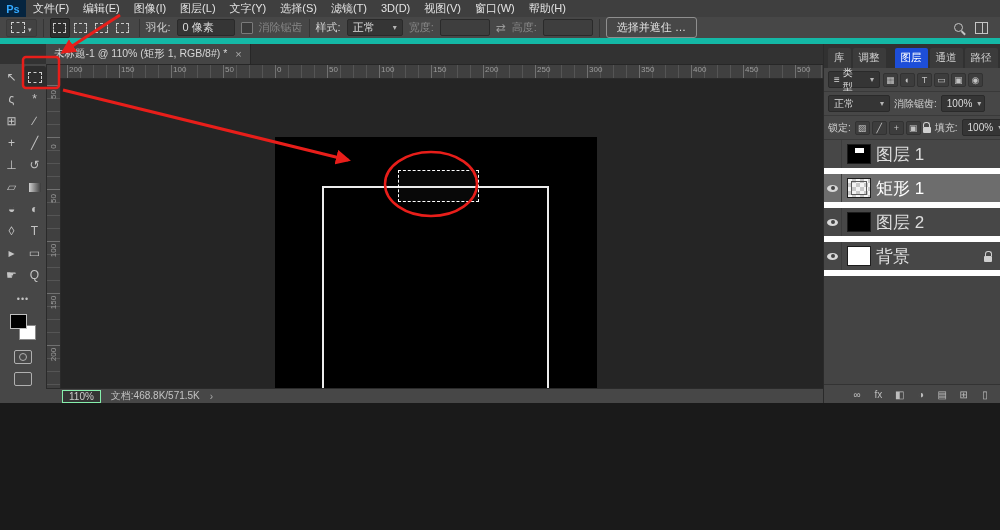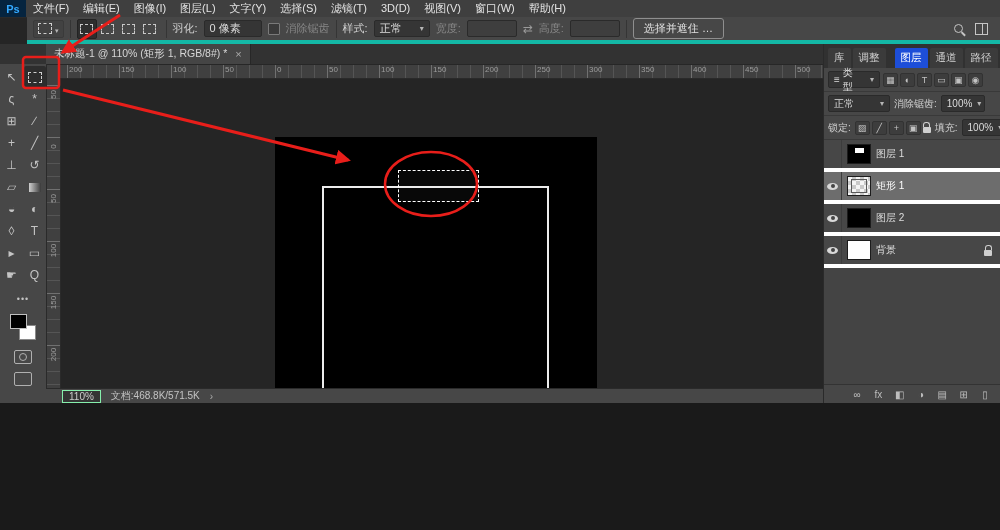--- a/index.html
+++ b/index.html
@@ -9,22 +9,22 @@
   
   .menubar{position:absolute;left:0;top:0;right:0;height:17px;background:#3f3f3f;
            border-bottom:1px solid #2a2a2a;display:flex;align-items:center;z-index:5;}
   .ps-logo{width:26px;height:17px;background:#05243f;color:#34a9ff;font-weight:bold;
            display:flex;align-items:center;justify-content:center;font-size:11px;}
   #menu-items{display:flex;align-items:center;height:100%;}
   .menu-item{padding:16px 7px;color:#e3e3e3;line-height:17px;cursor:default;}
 
   
   .optionsbar{position:absolute;left:0;top:17px;right:0;height:27px;background:#474747;
-              border-bottom:4px solid #14b8a6;display:flex;align-items:center;gap:6px;
-              padding:0 6px;z-index:5;box-sizing:border-box;margin-left:27px;}
+              border-bottom:6px solid #14b8a6;display:flex;align-items:center;gap:6px;
+              padding:0 6px;z-index:5;box-sizing:border-box;}
   .vsep{width:1px;height:18px;background:#353535;}
   .olabel{color:#d2d2d2;}
   .olabel.disabled,.disabledtx{color:#868686;}
   .field{height:17px;background:#353535;border:1px solid #2a2a2a;border-radius:2px;
          display:flex;align-items:center;padding:0 5px;color:#ddd;box-sizing:border-box;}
   .field.disabled{background:#3e3e3e;color:#777;}
   .dd::after{content:"▾";font-size:8px;color:#b5b5b5;margin-left:auto;padding-left:5px;}
   .w58{width:58px}.w56{width:56px}.w50{width:50px}.w62{width:62px}.w44{width:44px}.w40{width:40px}
   .toolpreset{display:flex;align-items:center;gap:3px;padding:2px 4px;border:1px solid #3a3a3a;
               border-radius:2px;background:#424242;}
@@ -106,21 +106,21 @@
   .filter-row{display:flex;align-items:center;gap:3px;padding:3px 4px;border-bottom:1px solid #393939;font-size:10px;}
   .type-dd{width:52px;font-size:10px;gap:3px;}
   .fgroup{display:flex;gap:2px;align-items:center;}
   .ficon,.licon{min-width:15px;height:14px;display:flex;align-items:center;justify-content:center;
          color:#c2c2c2;background:#3d3d3d;border:1px solid #323232;font-size:9px;box-sizing:border-box;border-radius:2px;}
   .blend-row,.lock-row{display:flex;align-items:center;gap:4px;padding:3px 4px;font-size:10px;
                        border-bottom:1px solid #393939;}
   .plabel{color:#cfcfcf;white-space:nowrap;}
   #layer-list{display:block;}
   .lrow{height:28px;display:flex;align-items:center;gap:5px;padding:0 4px 0 0;
-        border-bottom:4px solid #ffffff;font-size:10px;color:#dedede;}
+        border-bottom:6px solid #ffffff;font-size:17px;color:#dedede;}
   .lrow.selected{background:#6d6d6d;color:#fff;}
   .eyebox{width:18px;height:100%;display:flex;align-items:center;justify-content:center;
           border-right:1px solid #3c3c3c;box-sizing:border-box;flex:none;}
   .eyeicon{width:11px;height:7px;background:#d9d9d9;border-radius:50%;position:relative;}
   .pupil{position:absolute;left:3.5px;top:1.5px;width:4px;height:4px;background:#444;border-radius:50%;}
   .thumb{width:24px;height:20px;border:1px solid #1c1c1c;flex:none;display:flex;
          align-items:center;justify-content:center;box-sizing:border-box;}
   .thumb-black{background:#000;}
   .thumb-white{background:#fff;}
   .thumb-raster{background:#000;}

